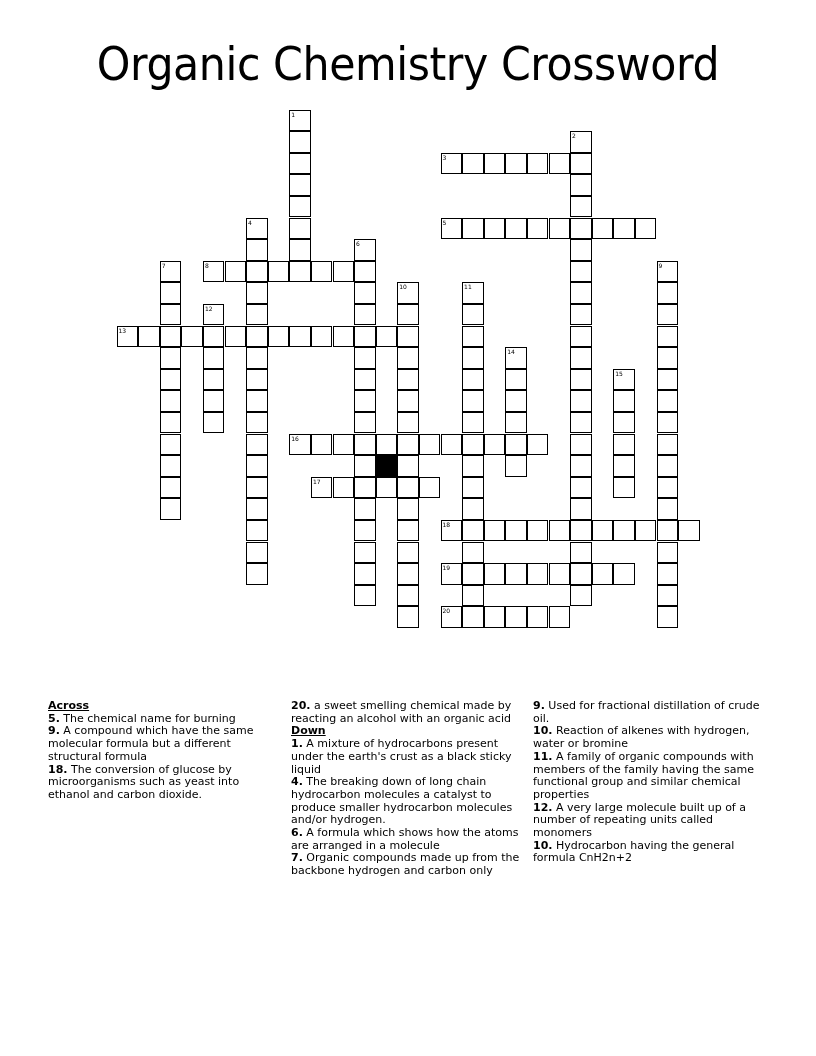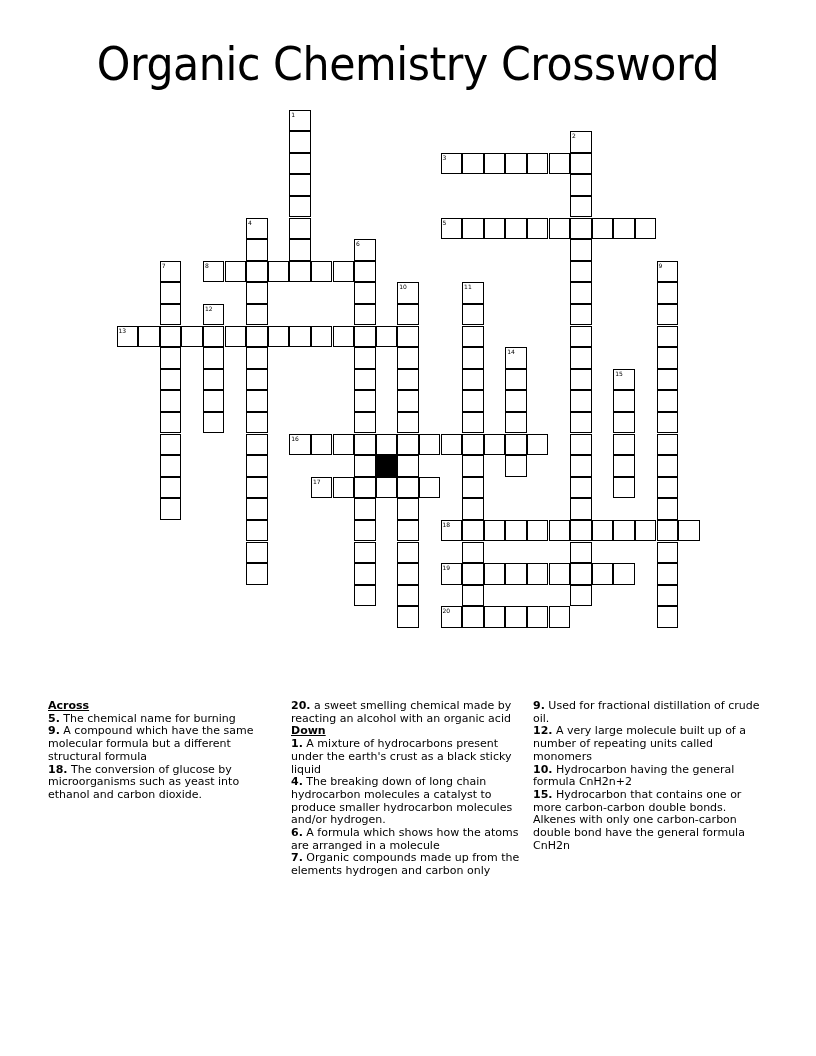--- a/index.html
+++ b/index.html
@@ -290,21 +290,22 @@
   <span class="clue"><span class="n">9.</span> <span>A compound which have the same molecular formula but a different structural formula</span></span>
   <span class="clue"><span class="n">18.</span> <span>The conversion of glucose by microorganisms such as yeast into ethanol and carbon dioxide.</span></span>
 </div>
 
 <div class="clues col2">
   <span class="clue"><span class="n">20.</span> <span>a sweet smelling chemical made by reacting an alcohol with an organic acid</span></span>
   <span class="heading">Down</span>
   <span class="clue"><span class="n">1.</span> <span>A mixture of hydrocarbons present under the earth's crust as a black sticky liquid</span></span>
   <span class="clue"><span class="n">4.</span> <span>The breaking down of long chain hydrocarbon molecules a catalyst to produce smaller hydrocarbon molecules and/or hydrogen.</span></span>
   <span class="clue"><span class="n">6.</span> <span>A formula which shows how the atoms are arranged in a molecule</span></span>
-  <span class="clue"><span class="n">7.</span> <span>Organic compounds made up from the elements hydrogen and carbon only</span></span>
+  <span class="clue"><span class="n">7.</span> <span>Organic compounds made up from the backbone hydrogen and carbon only</span></span>
 </div>
 
 <div class="clues col3">
   <span class="clue"><span class="n">9.</span> <span>Used for fractional distillation of crude oil.</span></span>
+  <span class="clue"><span class="n">10.</span> <span>Reaction of alkenes with hydrogen, water or bromine</span></span>
+  <span class="clue"><span class="n">11.</span> <span>A family of organic compounds with members of the family having the same functional group and similar chemical properties</span></span>
   <span class="clue"><span class="n">12.</span> <span>A very large molecule built up of a number of repeating units called monomers</span></span>
   <span class="clue"><span class="n">10.</span> <span>Hydrocarbon having the general formula CnH2n+2</span></span>
-  <span class="clue"><span class="n">15.</span> <span>Hydrocarbon that contains one or more carbon-carbon double bonds. Alkenes with only one carbon-carbon double bond have the general formula CnH2n</span></span>
 </div>
 
 </body></html>

